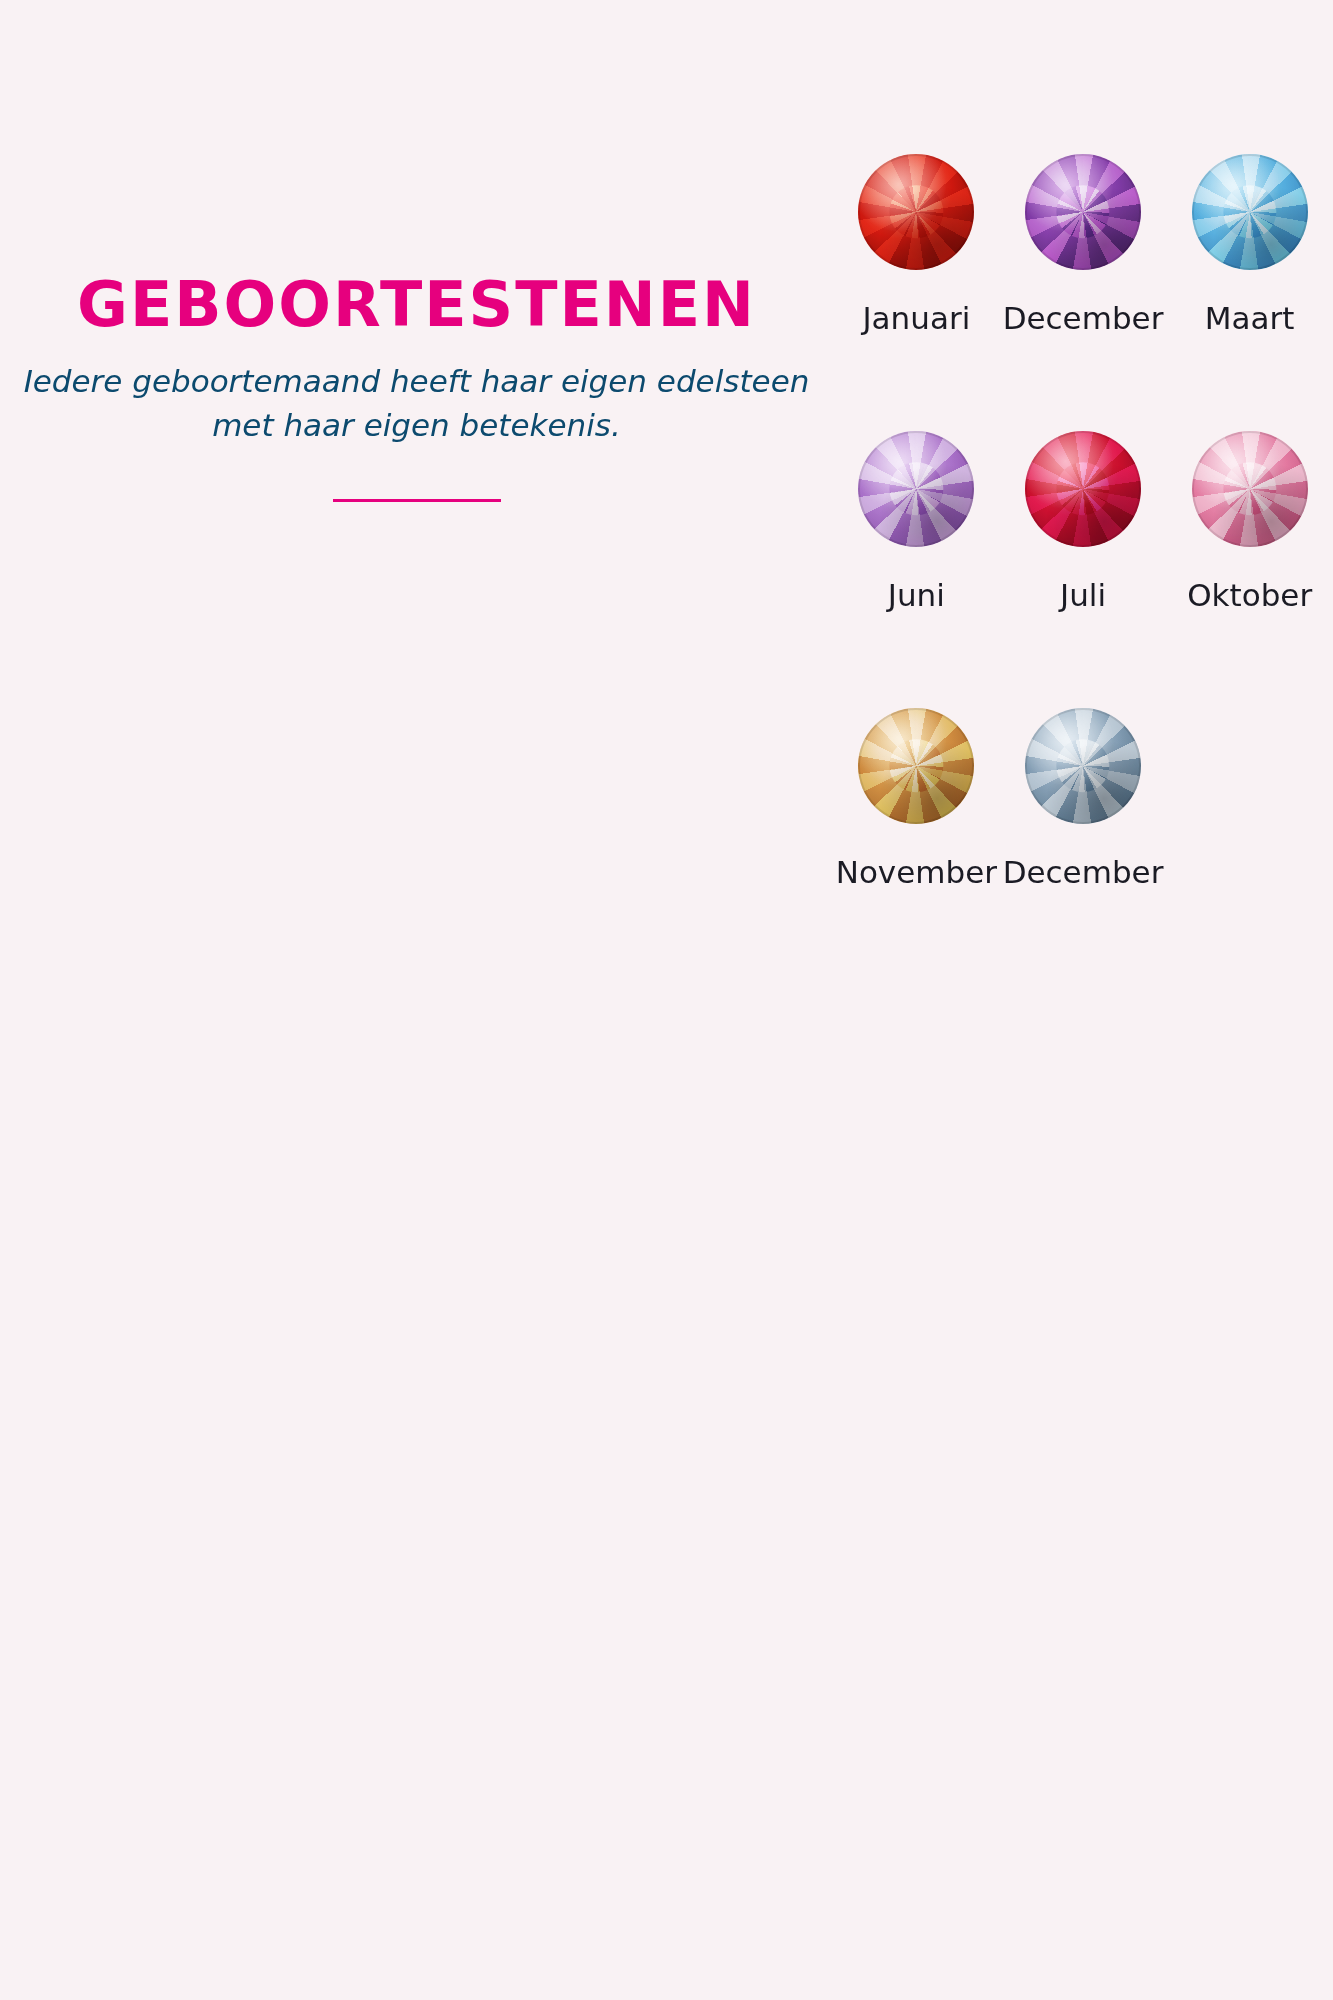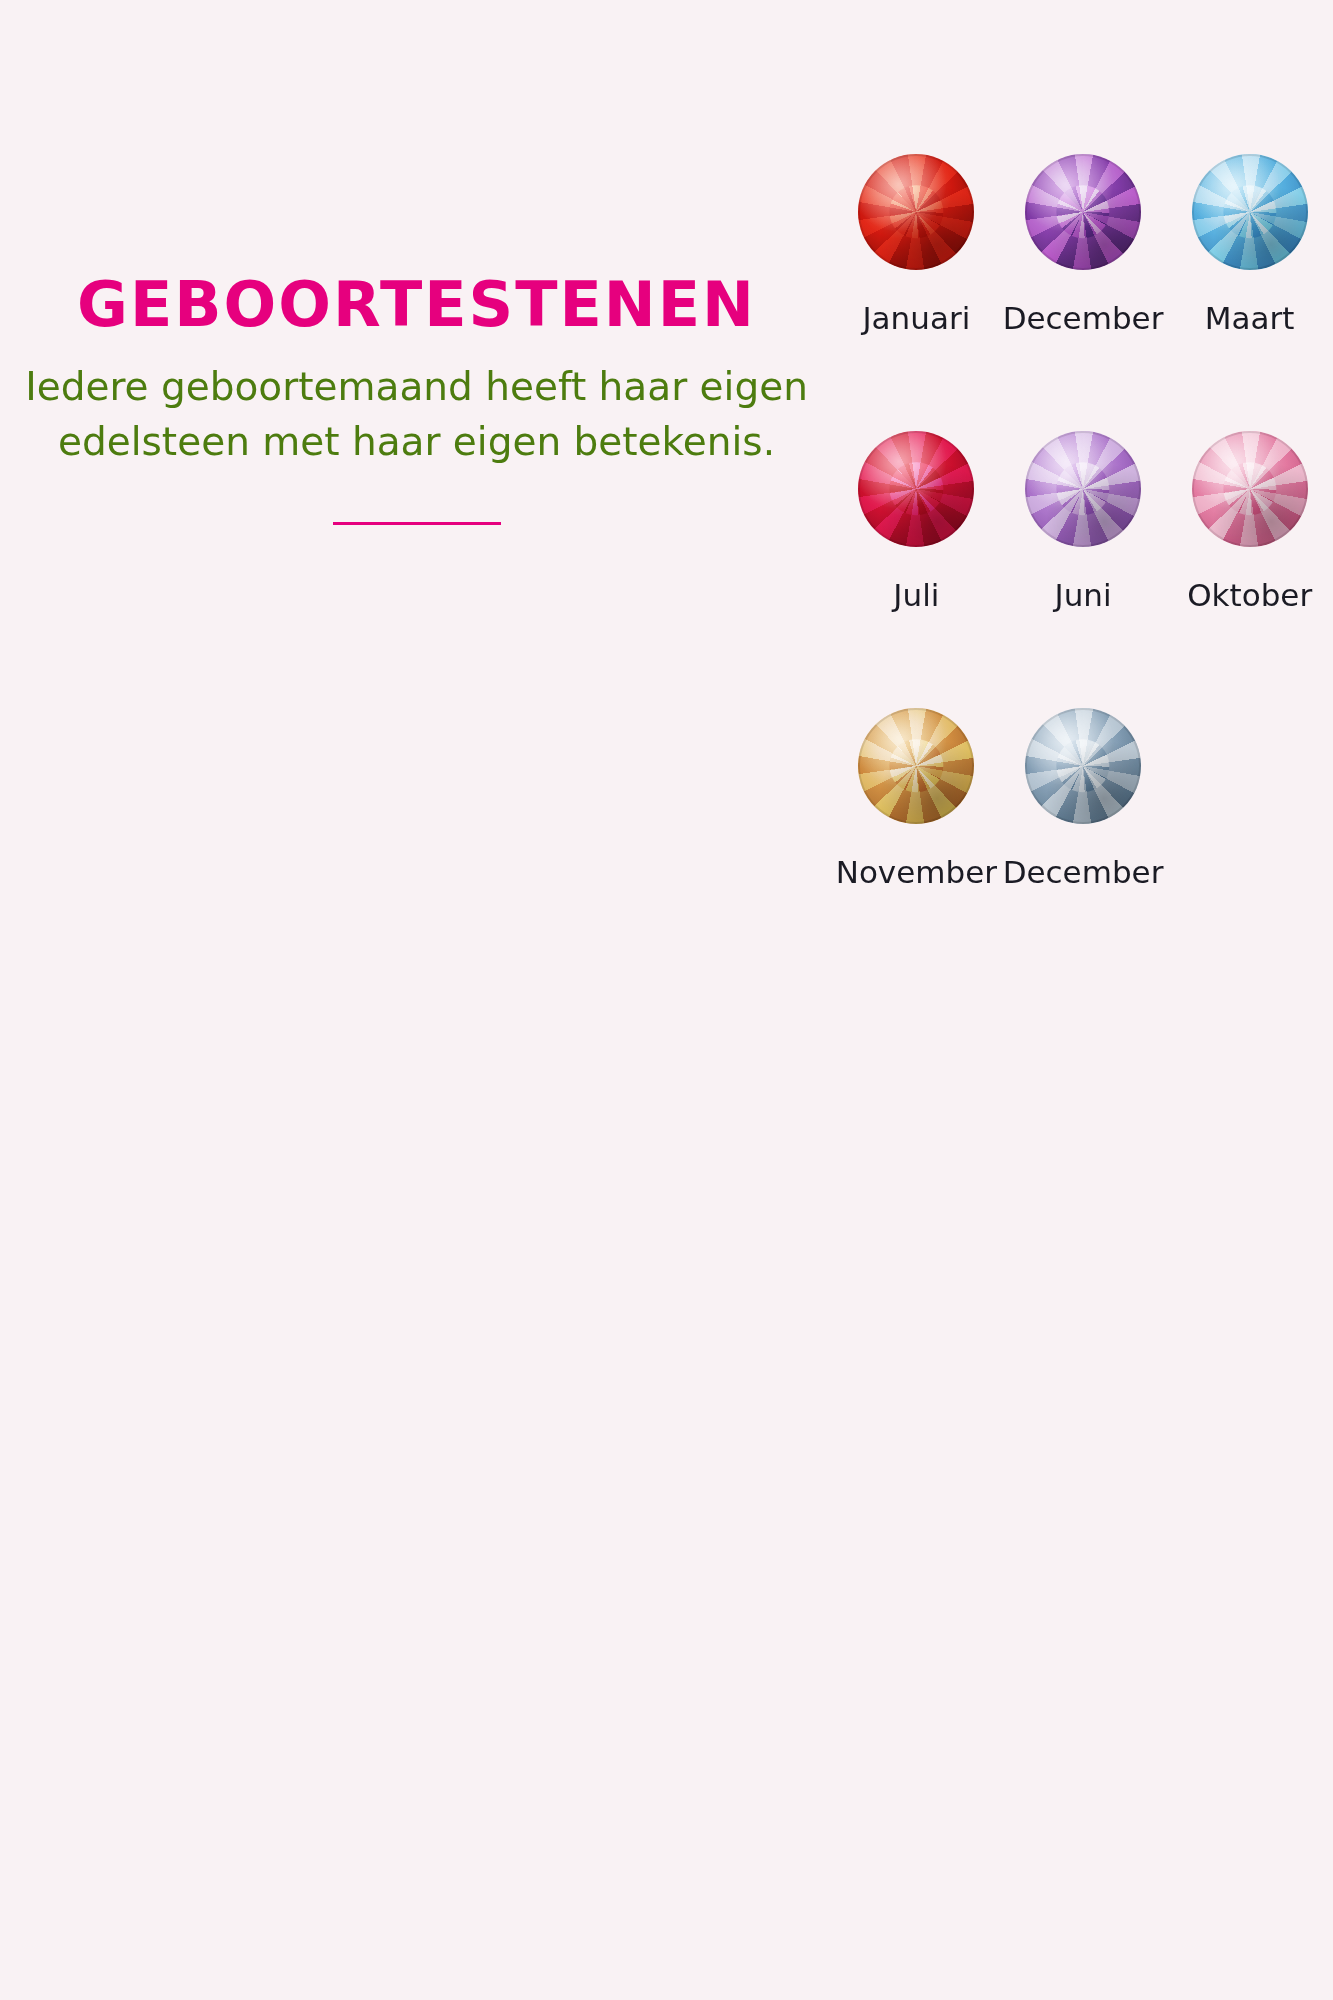--- a/index.html
+++ b/index.html
@@ -38,23 +38,24 @@
     font-size: 62px;
     letter-spacing: 2px;
     color: #e6007e;
     line-height: 1.05;
     margin: 0;
   }
 
   .subtitle {
     margin: 22px auto 0 auto;
     font-family: "DejaVu Sans", sans-serif;
-    font-size: 39px;
+    font-style: italic;
+    font-size: 31px;
     line-height: 1.42;
-    color: #4d7c0f;
+    color: #0c4a6e;
     max-width: 790px;
   }
 
   .divider {
     margin: 52px auto 0 auto;
     width: 168px;
     height: 3px;
     background: #e6007e;
   }
 
@@ -210,42 +211,42 @@
             <div class="facets"></div>
             <div class="core"></div>
             <div class="shine"></div>
             <div class="rim"></div>
           </div>
         </div>
         <div class="month-label">Maart</div>
       </div>
       <div class="cell">
         <div class="gem-wrap">
+          <div class="gem" style="background: radial-gradient(circle at 38% 30%, rgb(226, 198, 240) 0%, rgb(187, 142, 212) 46%, rgb(138, 90, 166) 100%);">
+            <div class="facets"></div>
+            <div class="core"></div>
+            <div class="shine"></div>
+            <div class="rim"></div>
+          </div>
+        </div>
+        <div class="month-label">Juni</div>
+      </div>
+      <div class="cell">
+        <div class="gem-wrap">
           <div class="gem" style="background: radial-gradient(circle at 38% 30%, rgb(240, 86, 111) 0%, rgb(213, 20, 60) 46%, rgb(138, 6, 34) 100%);">
             <div class="facets"></div>
             <div class="core"></div>
             <div class="shine"></div>
             <div class="rim"></div>
           </div>
         </div>
         <div class="month-label">Juli</div>
       </div>
       <div class="cell">
         <div class="gem-wrap">
-          <div class="gem" style="background: radial-gradient(circle at 38% 30%, rgb(226, 198, 240) 0%, rgb(187, 142, 212) 46%, rgb(138, 90, 166) 100%);">
-            <div class="facets"></div>
-            <div class="core"></div>
-            <div class="shine"></div>
-            <div class="rim"></div>
-          </div>
-        </div>
-        <div class="month-label">Juni</div>
-      </div>
-      <div class="cell">
-        <div class="gem-wrap">
           <div class="gem" style="background: radial-gradient(circle at 38% 30%, rgb(248, 206, 222) 0%, rgb(233, 149, 180) 46%, rgb(192, 98, 135) 100%);">
             <div class="facets"></div>
             <div class="core"></div>
             <div class="shine"></div>
             <div class="rim"></div>
           </div>
         </div>
         <div class="month-label">Oktober</div>
       </div>
       <div class="cell">

